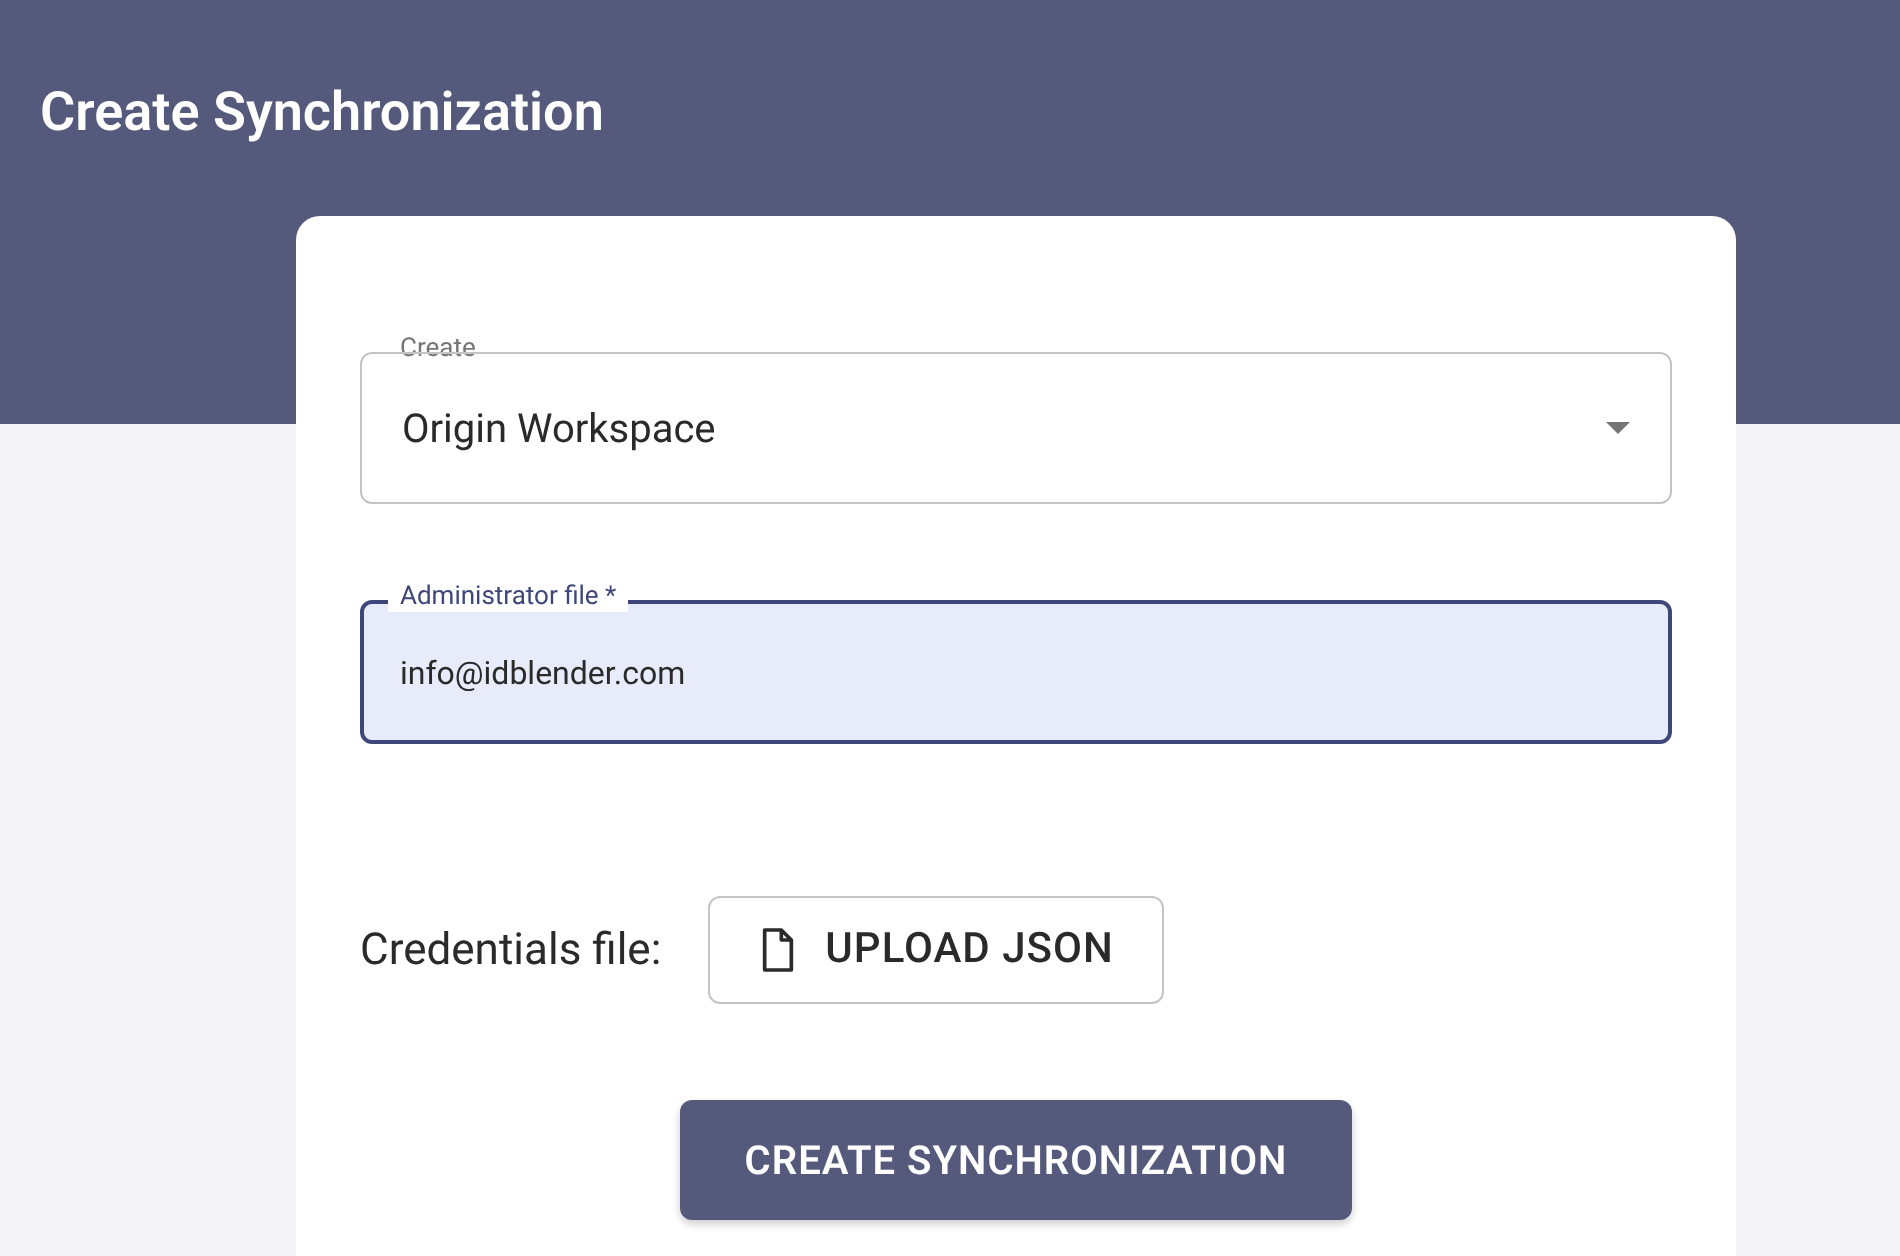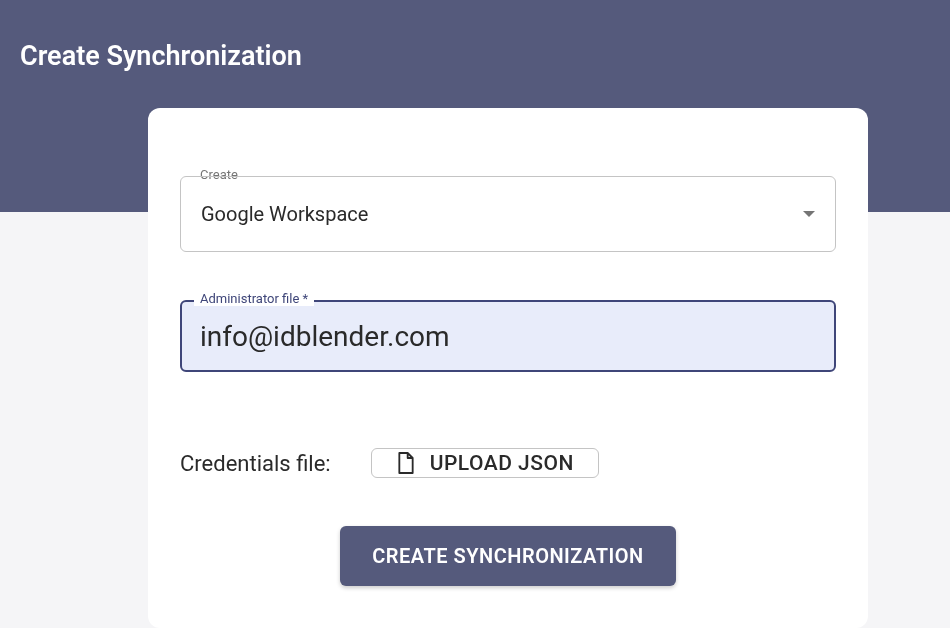--- a/index.html
+++ b/index.html
@@ -82,42 +82,42 @@
       border-radius: 6px;
       height: 72px;
       display: flex;
       align-items: center;
       padding: 0 18px;
       background: #e8ecfa;
     }
     .text-input {
       border: none;
       outline: none;
-      font-size: 28px;
+      font-size: 16px;
       color: #2a2a2a;
       background: transparent;
       width: 100%;
       font-family: inherit;
     }
     .upload-row {
       display: flex;
       align-items: center;
-      gap: 40px;
+      gap: 23px;
       margin-top: 76px;
       margin-bottom: 48px;
     }
     .upload-label {
       font-size: 22px;
       color: #2a2a2a;
     }
     .upload-button {
       border: 1px solid #c4c4c4;
       background: #ffffff;
       border-radius: 6px;
-      padding: 2px 24px;
+      padding: 14px 24px;
       font-size: 21px;
       font-weight: 500;
       letter-spacing: 0.5px;
       color: #2a2a2a;
       cursor: pointer;
       display: inline-flex;
       align-items: center;
       gap: 14px;
       font-family: inherit;
       justify-content: flex-end;
@@ -149,21 +149,21 @@
 
 <div class="header">
   <h1 class="page-title">Create Synchronization</h1>
 </div>
 
 <div class="card">
 
   <div class="field-group">
     <span class="field-label">Create</span>
     <div class="select-wrapper">
-      <span class="select-value">Google Workspace</span>
+      <span class="select-value">Origin Workspace</span>
       <span class="dropdown-icon"></span>
     </div>
   </div>
 
   <div class="field-group">
     <span class="field-label focused">Administrator file *</span>
     <div class="input-wrapper">
       <input type="text" class="text-input" value="info@idblender.com" style="">
     </div>
   </div>

